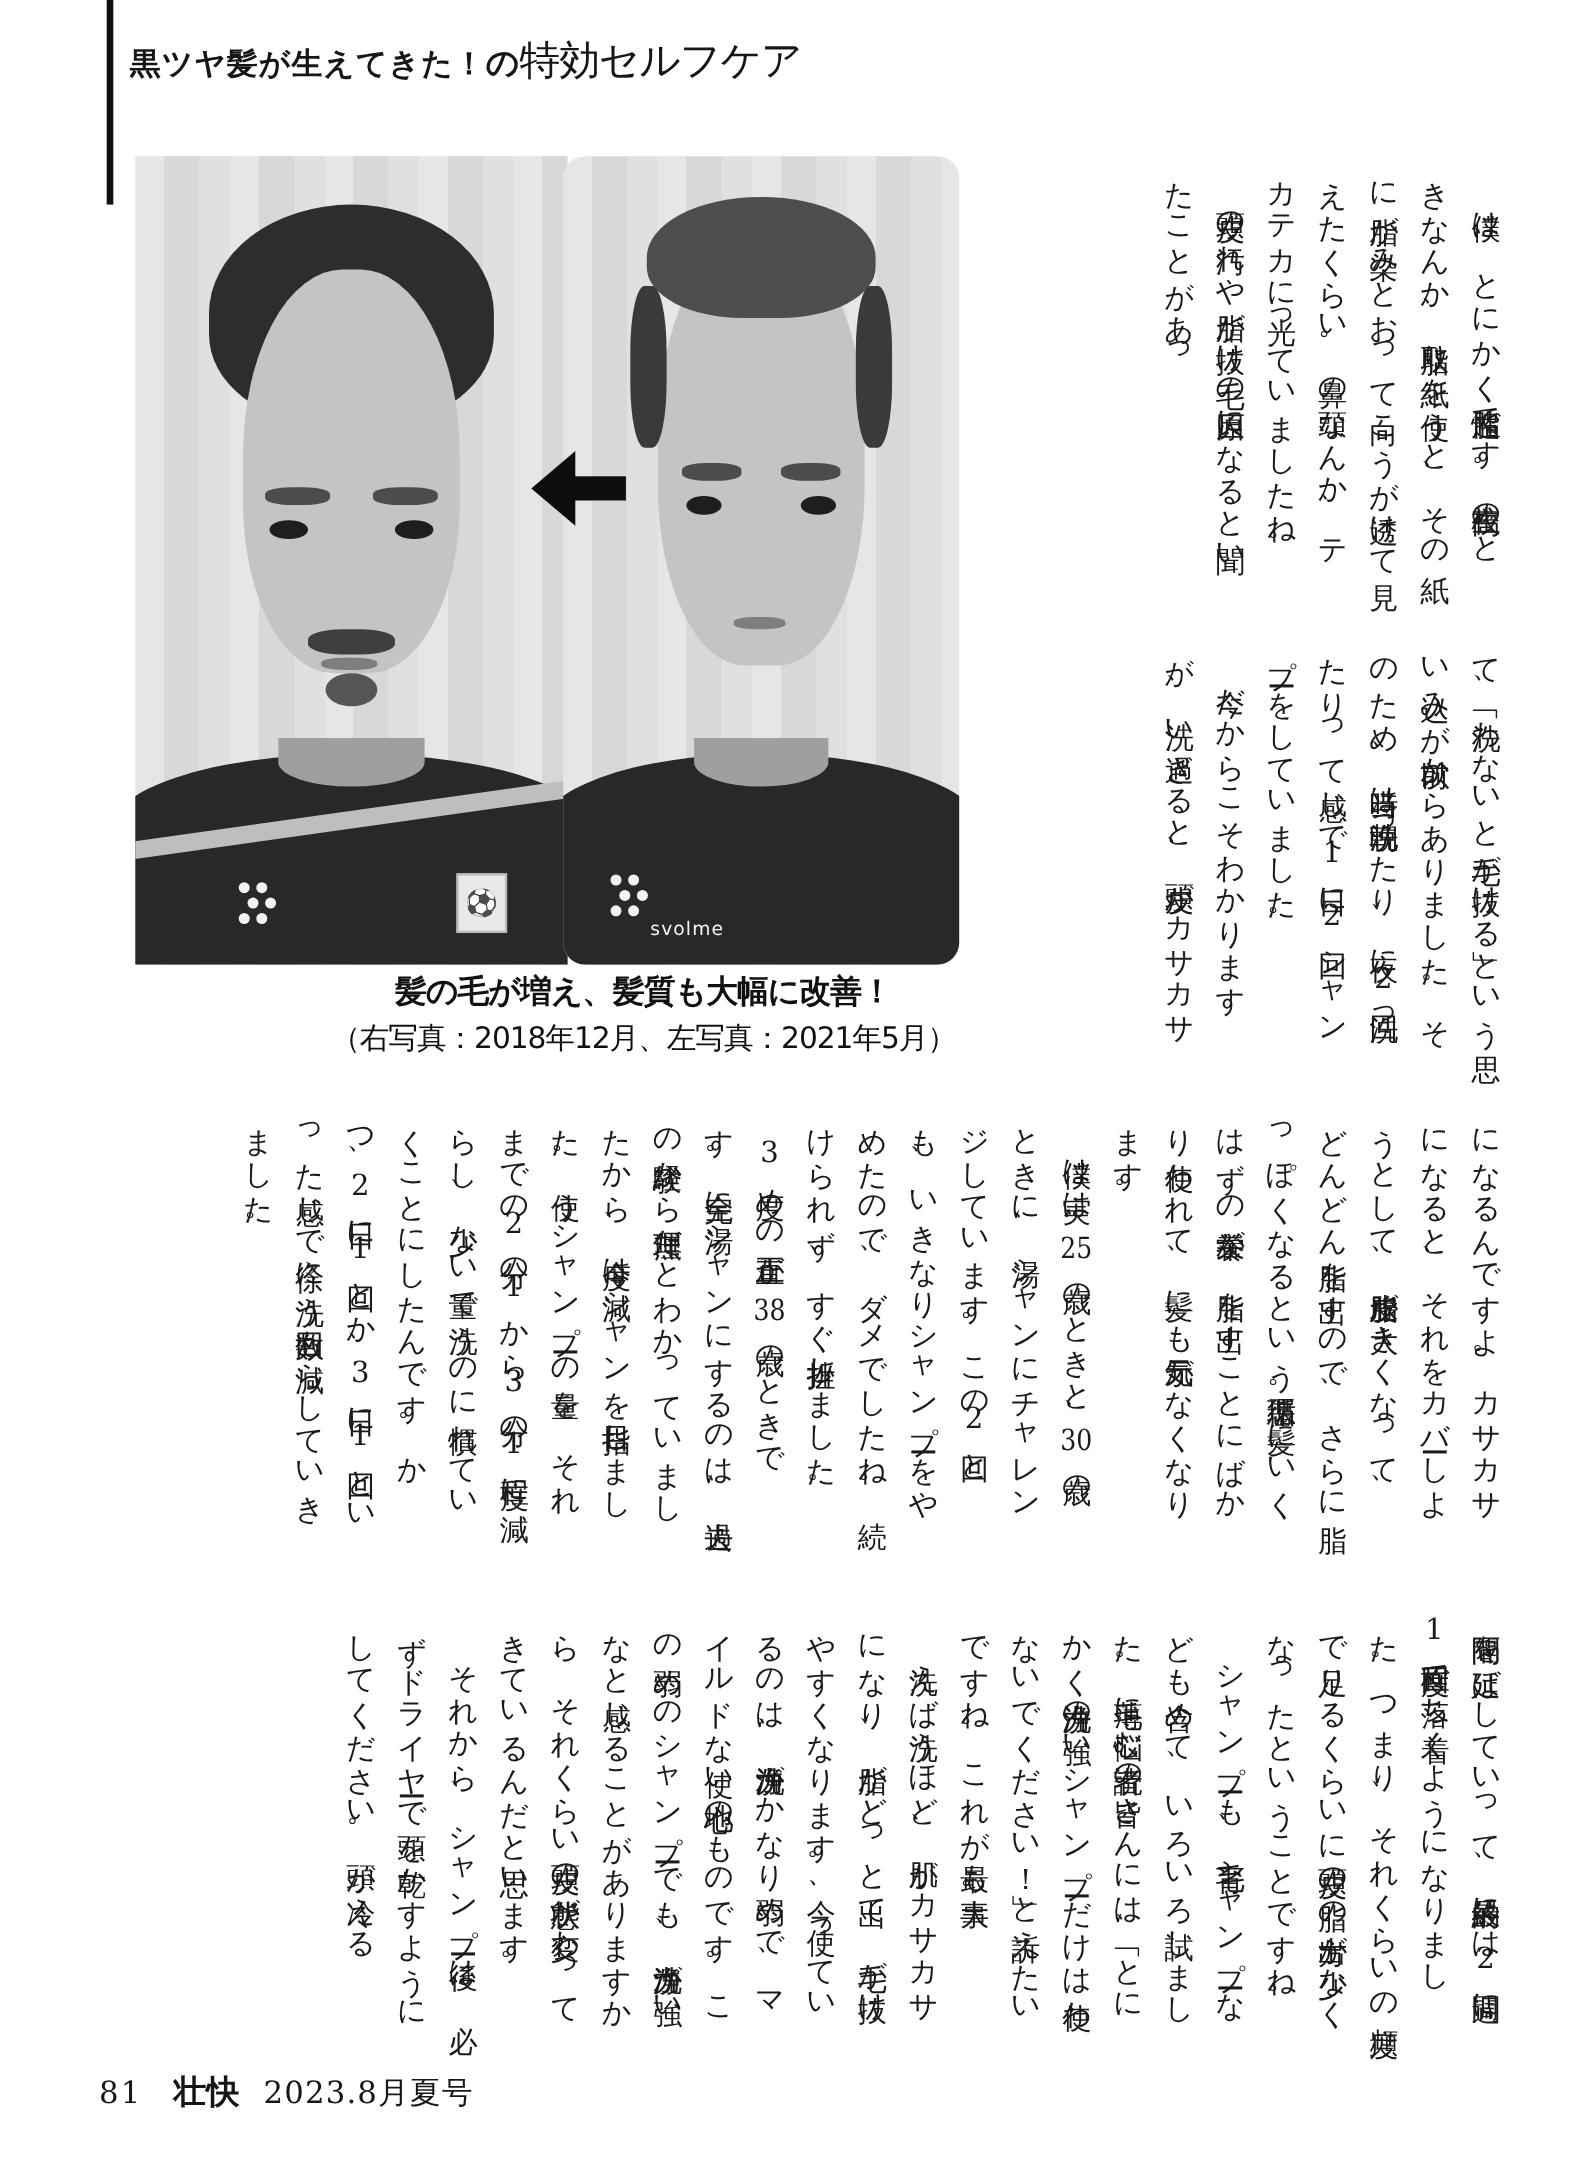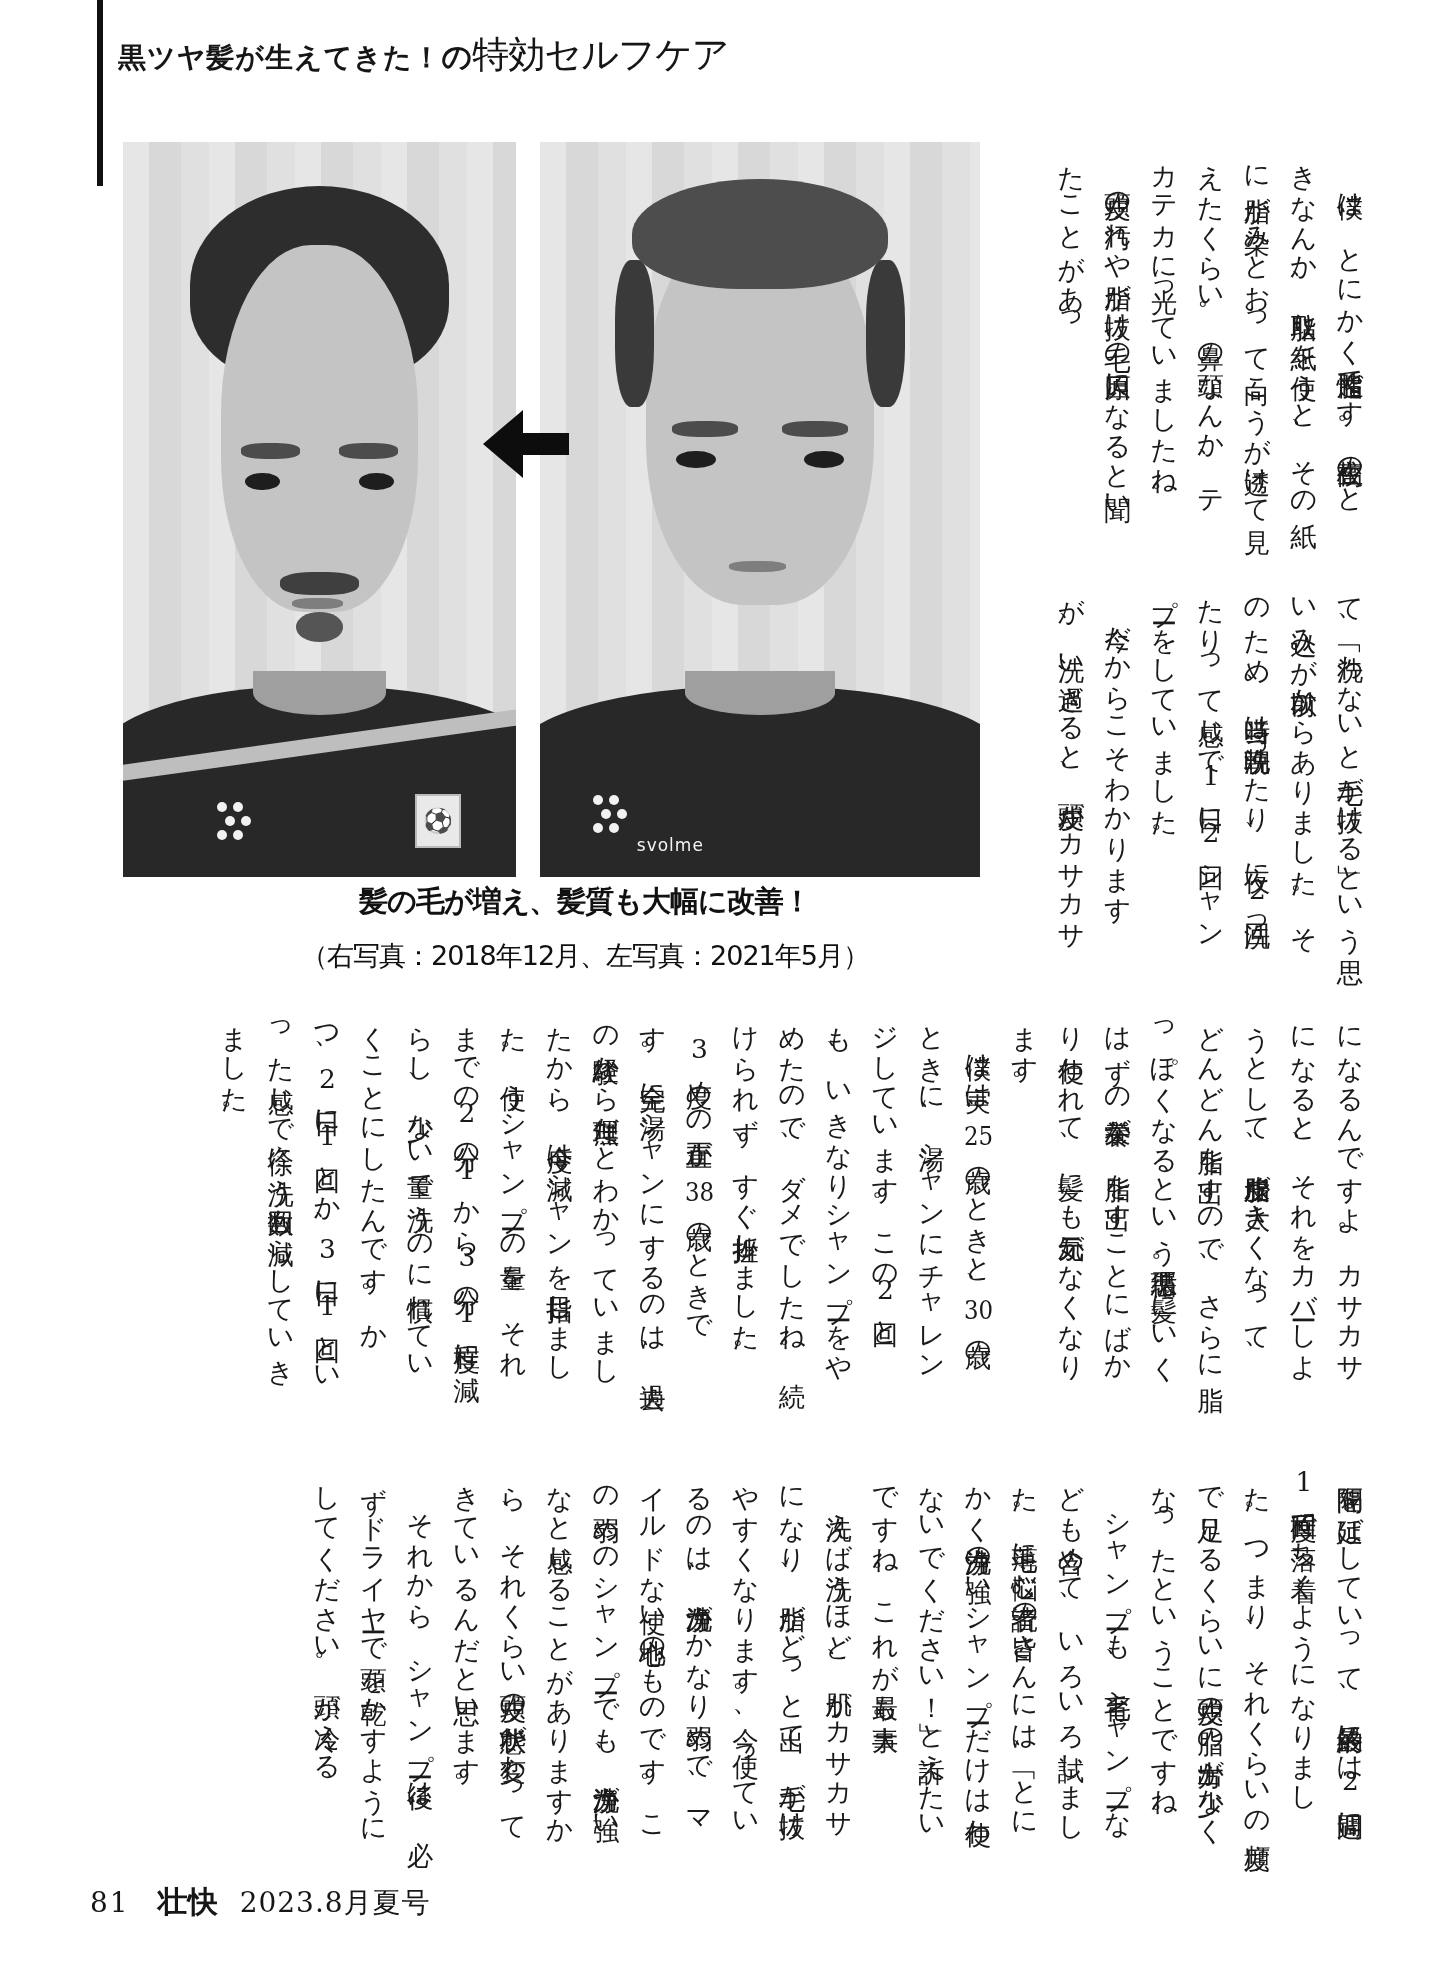--- a/index.html
+++ b/index.html
@@ -10,21 +10,21 @@
   #header{position:absolute;left:118px;top:30px;height:56px;display:flex;align-items:baseline;
           font-family:"DejaVu Sans","Liberation Sans",sans-serif;white-space:nowrap;}
   #header .lead{font-size:28px;font-weight:600;letter-spacing:1px;}
   #header .t-main{font-size:44px;font-weight:900;letter-spacing:-1px;margin-left:10px;}
   #header .t-no{font-size:30px;font-weight:900;}
   #header .t-sub{font-size:37px;font-weight:400;letter-spacing:-1px;}
   
   .photo{position:absolute;top:142px;height:735px;overflow:hidden;filter:grayscale(1);
          background:repeating-linear-gradient(90deg,#e6e6e6 0 26px,#d8d8d8 26px 58px,#e0e0e0 58px 86px);}
   #photo-left{left:123px;width:393px;}
-  #photo-right{left:540px;width:440px;}
+  #photo-right{left:512px;width:360px;border-radius:20px;}
   .photo .face{position:absolute;background:#c4c4c4;border-radius:46% 46% 42% 42%;}
   #photo-left .face{left:25%;top:14%;width:50%;height:50%;}
   #photo-right .face{left:24%;top:10%;width:52%;height:53%;}
   .photo .hair{position:absolute;background:#2d2d2d;}
   #photo-left .hair{left:17%;top:6%;width:66%;height:27%;border-radius:55% 55% 45% 45%;}
   #photo-right .hair{left:21%;top:5%;width:58%;height:15%;border-radius:60% 60% 50% 50%;background:#4d4d4d;}
   .photo .temple{position:absolute;background:#3a3a3a;width:9%;height:20%;top:16%;border-radius:40%;}
   #photo-right .temple.l{left:17%;}#photo-right .temple.r{right:17%;}
   .photo .brow{position:absolute;width:15%;height:2.1%;background:#4c4c4c;border-radius:40%;}
   .photo .eye{position:absolute;width:9%;height:2.4%;background:#1e1e1e;border-radius:50%;}
@@ -53,21 +53,21 @@
           border:2px solid #bbb;display:flex;align-items:center;justify-content:center;font-size:24px;}
   
   #arrow{position:absolute;left:483px;top:410px;width:86px;height:68px;}
   #arrow .bar{position:absolute;left:38px;top:23px;width:48px;height:22px;background:#0d0d0d;}
   #arrow .head{position:absolute;left:0;top:0;width:0;height:0;
     border-top:34px solid transparent;border-bottom:34px solid transparent;border-right:40px solid #0d0d0d;}
   
   #caption{position:absolute;left:140px;top:882px;width:890px;text-align:center;
            font-family:"DejaVu Sans","Liberation Sans",sans-serif;color:#111;}
   #caption .c1{font-size:29px;font-weight:600;letter-spacing:-1px;}
-  #caption .c2{font-size:27px;margin-top:16px;letter-spacing:-1px;}
+  #caption .c2{font-size:27px;margin-top:4px;letter-spacing:-1px;}
   
   .dan{position:absolute;right:120px;writing-mode:vertical-rl;text-orientation:mixed;
        font-size:26.5px;line-height:46.5px;letter-spacing:0;color:#1a1a1a;}
   .dan p{margin:0;height:372px;}
   .dan p.indent{text-indent:1em;}
   .tcy{text-combine-upright:all;}
   #dan-a{top:147px;}
   #dan-b{top:580px;}
   #dan-c{top:1008px;}
   #dan-d{top:1468px;}

